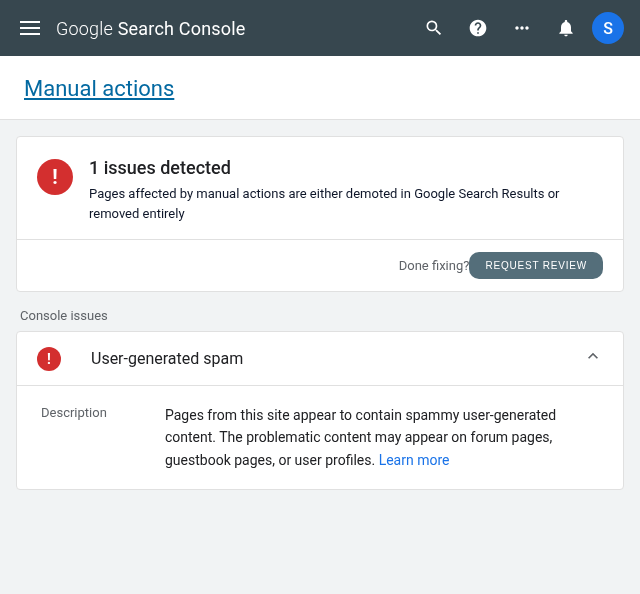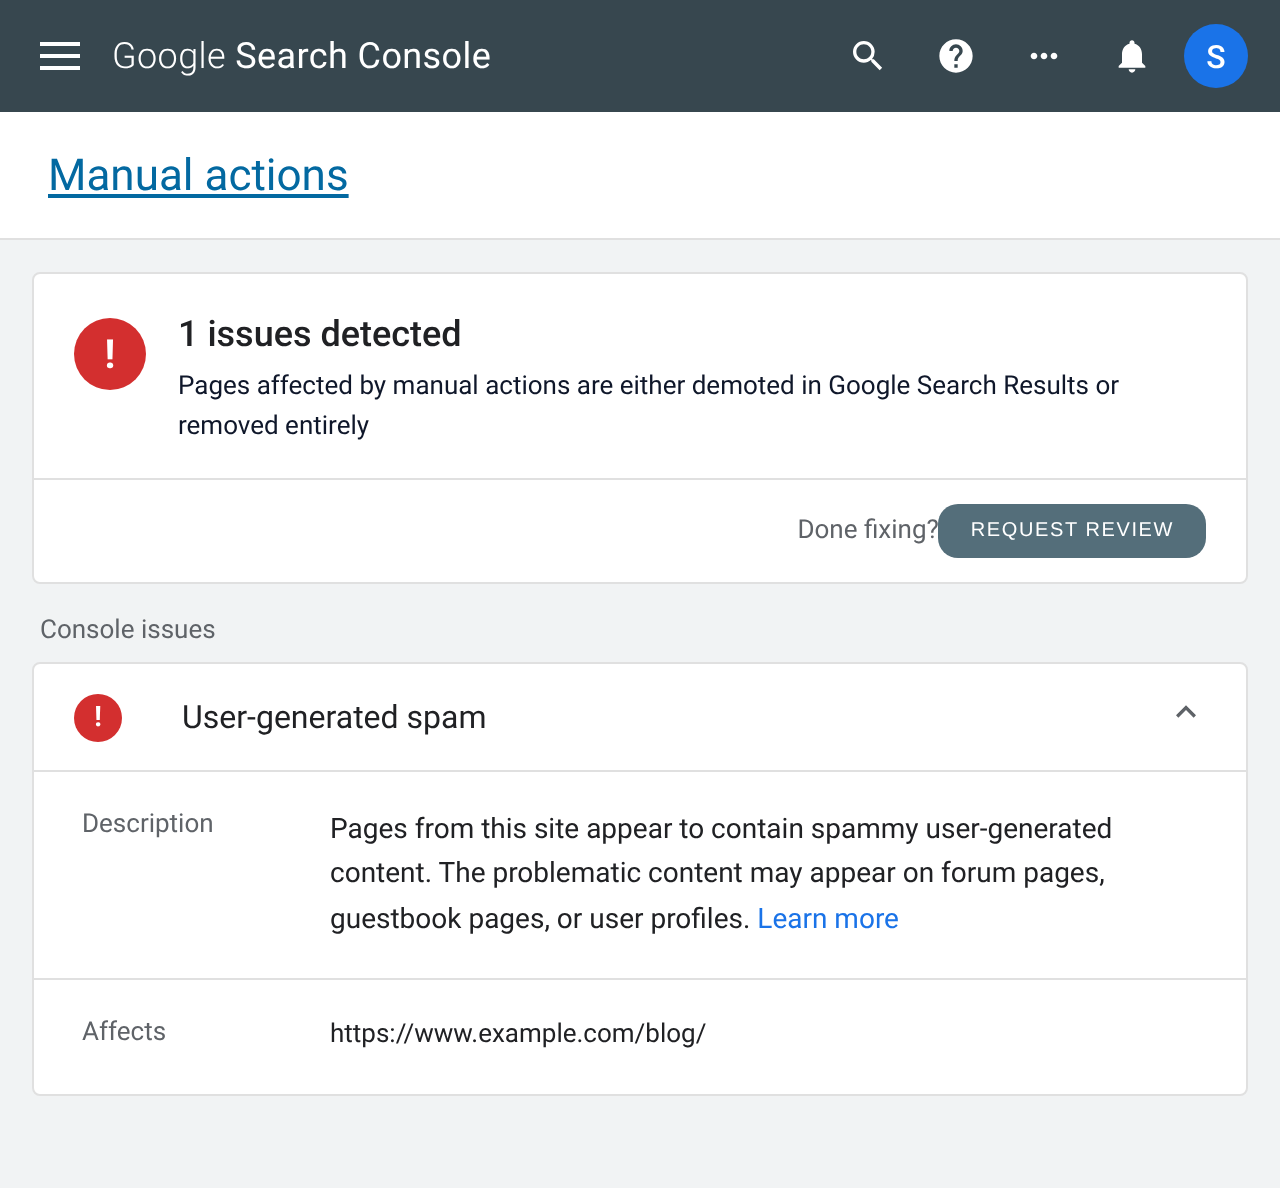--- a/index.html
+++ b/index.html
@@ -333,20 +333,16 @@
 
       <div class="issue-detail-row">
         <span class="detail-label">Description</span>
         <span class="detail-value">
           <span>Pages from this site appear to contain spammy user-generated content. The problematic content may appear on forum pages, guestbook pages, or user profiles.</span>
           <span> </span>
           <a class="learn-more-link" href="#">Learn more</a>
         </span>
       </div>
 
-      <div class="issue-detail-row">
-        <span class="detail-label">Affects</span>
-        <span class="detail-value affects-url">https://www.example.com/blog/</span>
-      </div>
     </div>
   </div>
 
 </main>
 
 </body></html>

